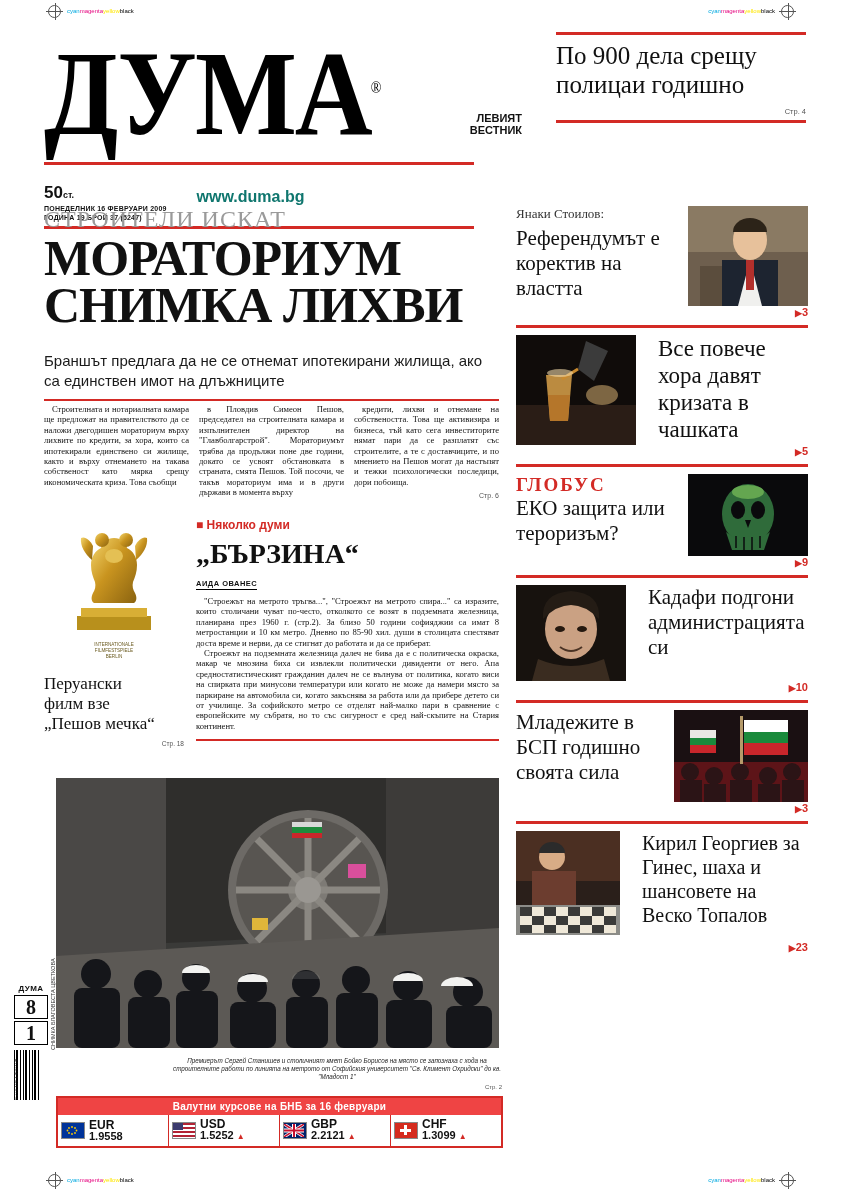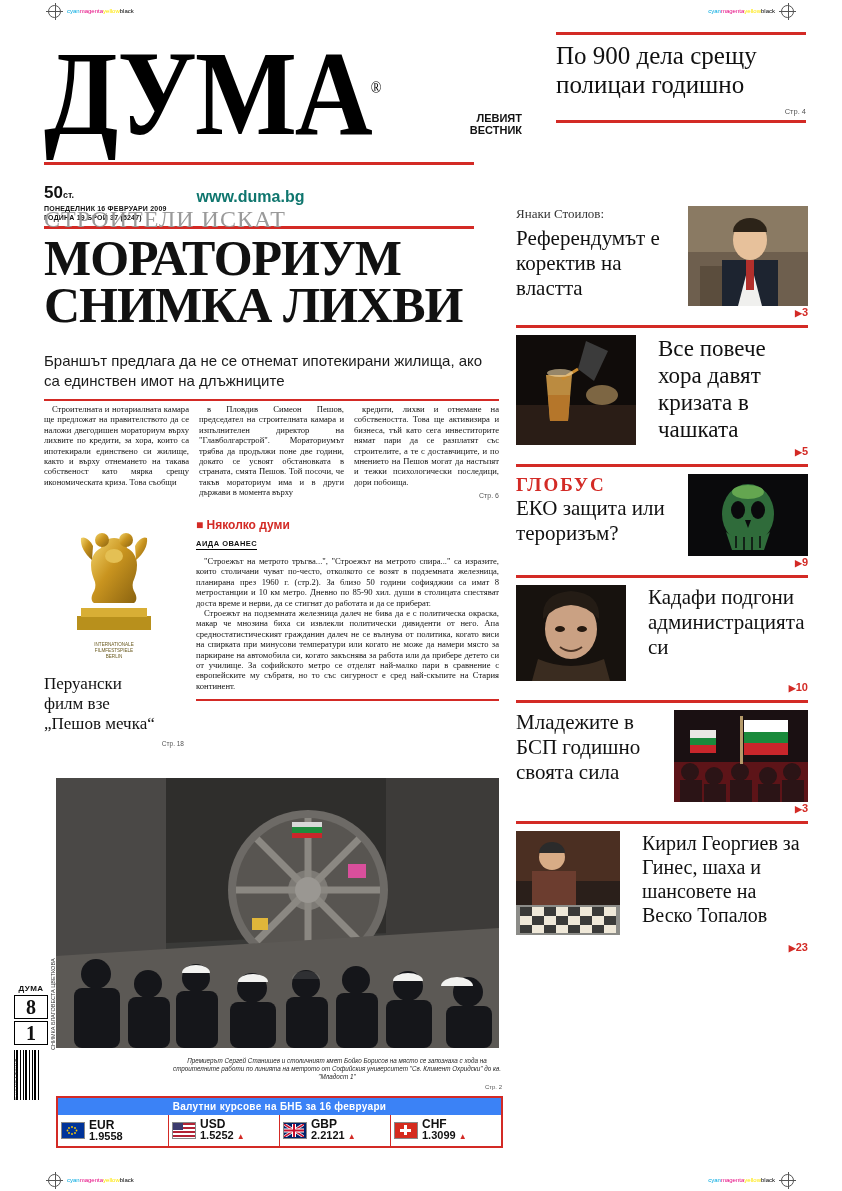--- a/index.html
+++ b/index.html
@@ -113,21 +113,21 @@
   
   .pagemark{position:absolute;left:14px;top:984px;width:34px;text-align:center;font-family:"Liberation Sans",sans-serif;}
   .pagemark .t{font-size:8px;font-weight:bold;letter-spacing:.5px;}
   .pagemark .n{border:1px solid #000;font-family:"Liberation Serif",serif;font-size:20px;font-weight:bold;line-height:18px;padding:2px 0;margin-top:2px;}
   .barcode{position:absolute;left:14px;top:1050px;width:26px;height:64px;}
   .barcode .bars{height:50px;background:repeating-linear-gradient(90deg,#000 0 1px,#fff 1px 2px,#000 2px 4px,#fff 4px 6px,#000 6px 7px,#fff 7px 9px);}
   .barcode .num{font-family:"Liberation Sans",sans-serif;font-size:4.5px;transform:rotate(-90deg);transform-origin:left top;white-space:nowrap;position:absolute;left:0;top:50px;}
 
   
   .curr{position:absolute;left:56px;top:1096px;width:443px;border:2px solid #d32a25;}
-  .curr .hd{background:#3b82f6;color:#fff;font-family:"Liberation Sans",sans-serif;font-weight:bold;font-size:10px;text-align:center;padding:3px 0;letter-spacing:.3px;}
+  .curr .hd{background:#ef4444;color:#fff;font-family:"Liberation Sans",sans-serif;font-weight:bold;font-size:10px;text-align:center;padding:3px 0;letter-spacing:.3px;}
   .curr .row{display:flex;}
   .curr .cell{flex:1;display:flex;align-items:center;padding:4px 3px;border-right:1px solid #d32a25;}
   .curr .cell:last-child{border-right:none;}
   .flag{width:22px;height:15px;margin-right:4px;flex:none;border:1px solid #888;}
   .cur-name{font-family:"Liberation Sans",sans-serif;font-size:12px;font-weight:bold;}
   .cur-val{font-family:"Liberation Sans",sans-serif;font-size:11px;font-weight:bold;}
   .arrow-up{color:#d32a25;font-size:8px;margin-left:3px;}
   .cur-txt{display:flex;flex-direction:column;line-height:11px;}
 
   
@@ -236,20 +236,21 @@
     <div class="film">
       <div>Перуански</div>
       <div>филм взе</div>
       <div>„Пешов мечка“</div>
       <div class="pg">Стр. 18</div>
     </div>
   </div>
 
   <div class="burzina">
     <div class="tagline"><span class="tri">■</span> <span>Няколко думи</span></div>
+    <h3>„БЪРЗИНА“</h3>
     <div class="author">АИДА  ОВАНЕС</div>
     <div class="txt">
       <p>"Строежът на метрото тръгва...", "Строежът на метрото спира..." са изразите, които столичани чуват по-често, отколкото се возят в подземната железница, планирана през 1960 г. (стр.2). За близо 50 години софияджии са имат 8 метростанции и 10 км метро. Дневно по 85-90 хил. души в столицата спестяват доста време и нерви, да се стигнат до работата и да се приберат.</p>
       <p>Строежът на подземната железница далеч не бива да е с политическа окраска, макар че мнозина биха си извлекли политически дивиденти от него. Апа средностатистическият гражданин далеч не се вълнува от политика, когато виси на спирката при минусови температури или когато не може да намери място за паркиране на автомобила си, когато закъснява за работа или да прибере детето си от училище. За софийското метро се отделят най-малко пари в сравнение с европейските му събратя, но то със сигурност е сред най-скъпите на Стария континент.</p>
     </div>
     <div class="redline"></div>
   </div>
 
   <div class="photocredit" style="top:1050px;left:50px;">СНИМКА БЛАГОВЕСТА ЦВЕТКОВА</div>
 

